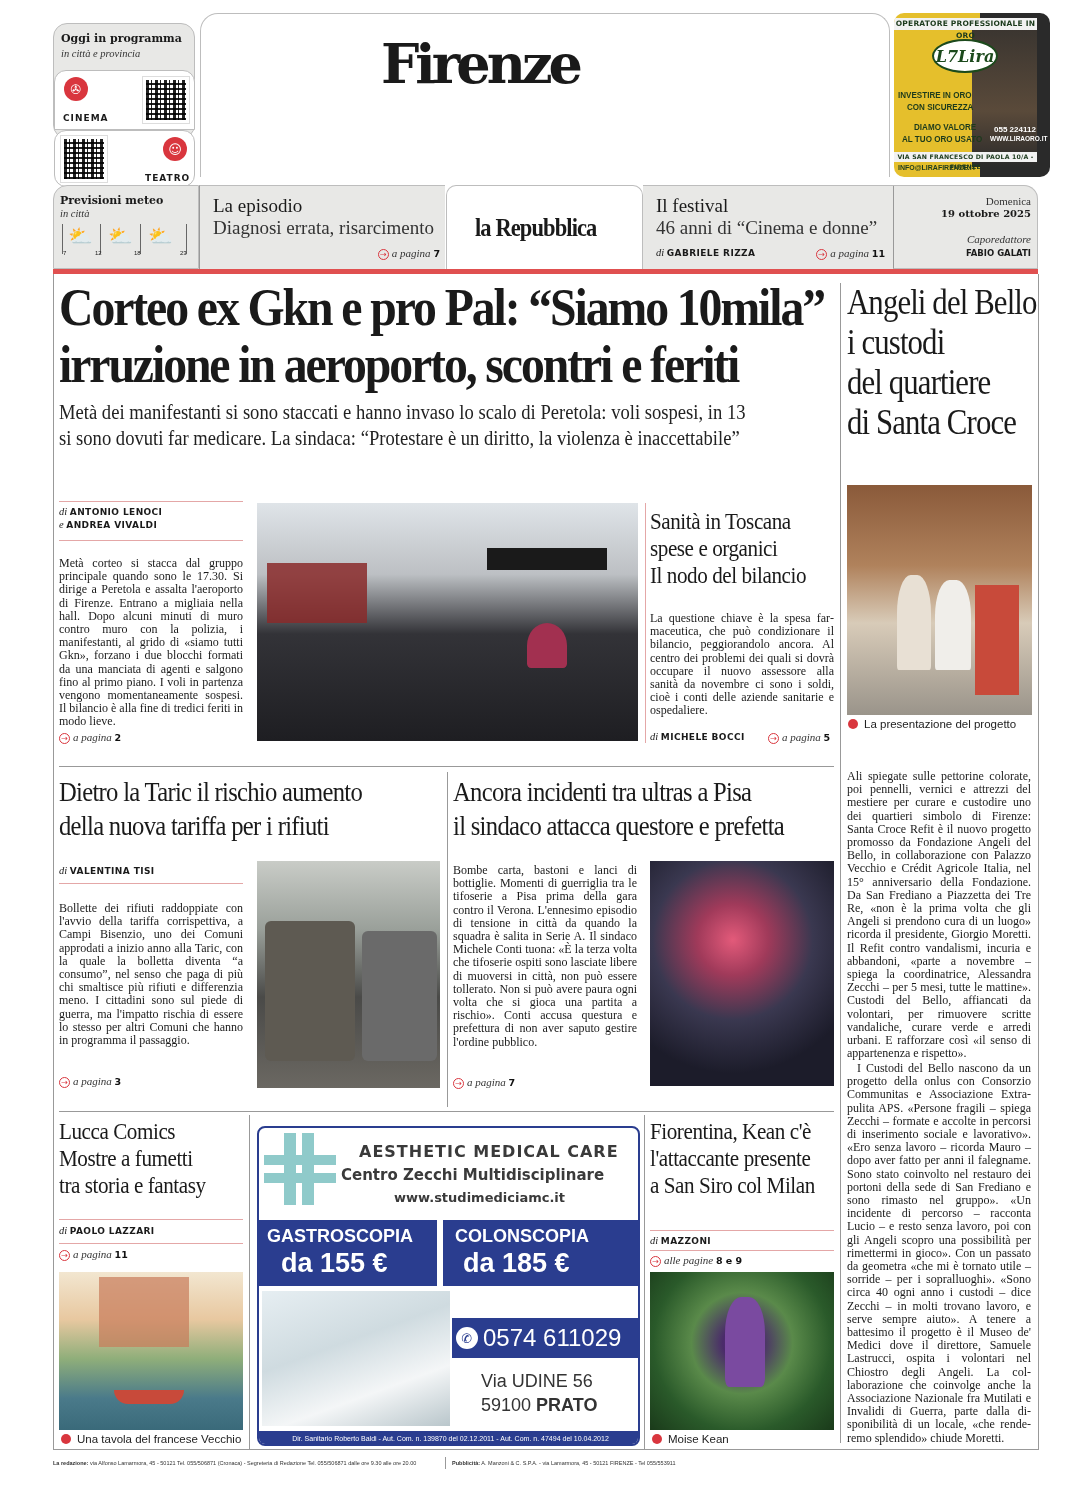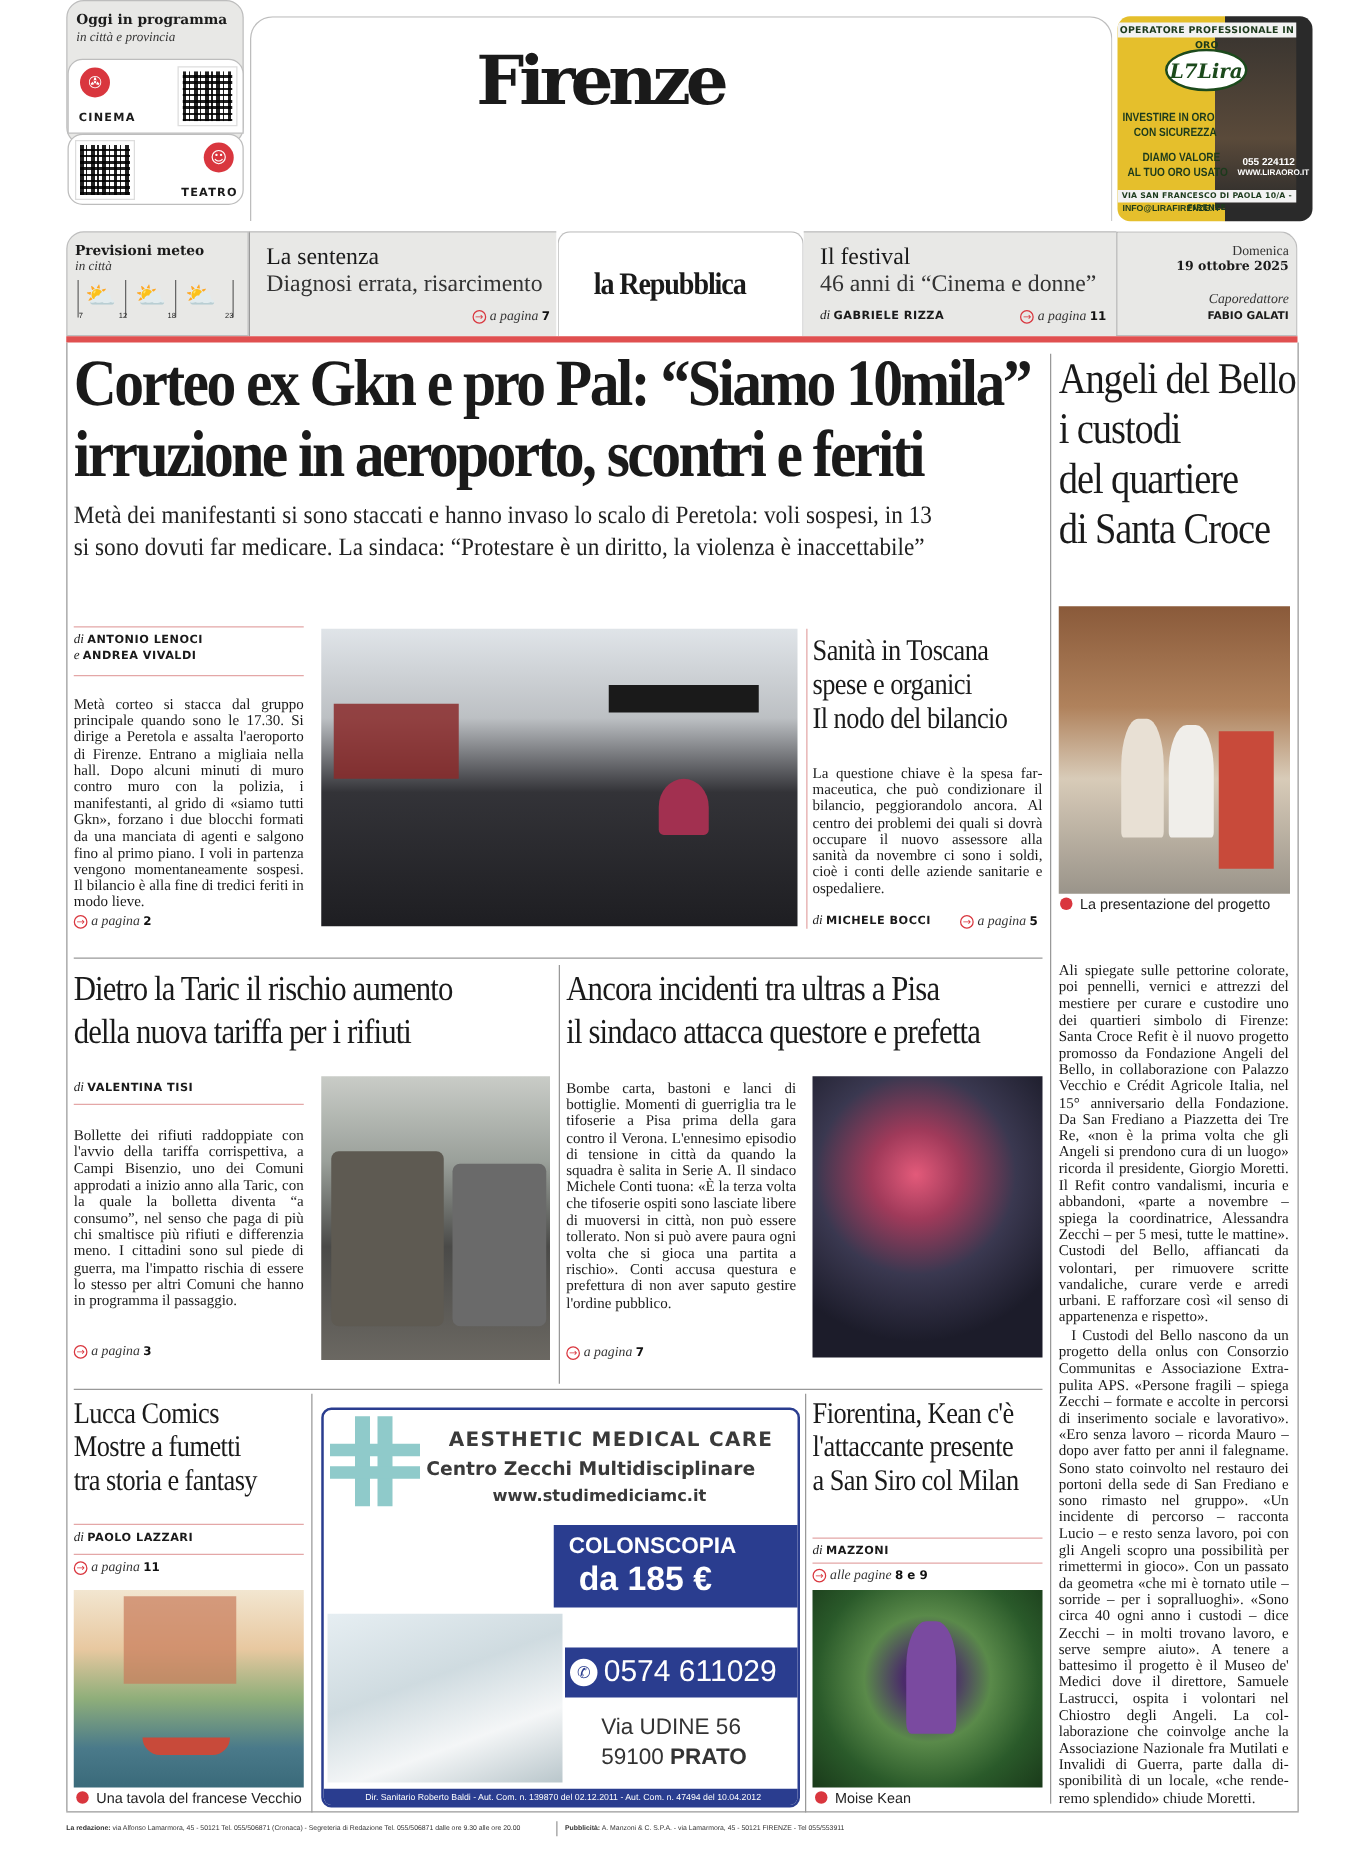--- a/index.html
+++ b/index.html
@@ -67,21 +67,21 @@
   .ad-med { border: 2px solid #2a3d8f; border-radius: 8px; background: #fff; overflow: hidden; }
   .med-blue { background: #2a3d8f; color: #fff; }
   .med-title { font-family: "DejaVu Sans", sans-serif; font-weight: bold; color: #333; }
 
   .footer { font-family: "Liberation Sans", sans-serif; font-size: 5.5px; color: #333; }
   .footer b { font-weight: bold; }
 </style>
 </head>
 <body>
 
-<div class="abs box-gray" style="left:53px;top:0;width:142px;height:116px;">
+<div class="abs box-gray" style="left:53px;top:23px;width:142px;height:116px;">
   <div class="abs prog-title" style="left:7px;top:8px;">Oggi in programma</div>
   <div class="abs prog-sub" style="left:7px;top:24px;">in città e provincia</div>
   <div class="abs prog-cell" style="left:0;top:46px;width:141px;height:60px;border-radius:12px 12px 0 0;">
     <div class="abs roundicon" style="left:9px;top:6px;">✇</div>
     <div class="abs qr" style="left:88px;top:6px;"></div>
     <div class="abs cat-label" style="left:8px;top:42px;">CINEMA</div>
   </div>
   <div class="abs prog-cell" style="left:0;top:106px;width:141px;height:57px;border-radius:12px 12px 12px 12px;">
     <div class="abs qr" style="left:6px;top:5px;"></div>
     <div class="abs roundicon" style="left:108px;top:6px;">☺</div>
@@ -119,21 +119,21 @@
     <div class="abs" style="left:46px;top:0;font-size:20px;color:#555;font-family:'DejaVu Sans',sans-serif;">⛅</div>
     <div class="abs" style="left:78px;top:0;width:1px;height:30px;background:#666;"></div>
     <div class="abs sans" style="left:72px;top:26px;font-size:6px;">18</div>
     <div class="abs" style="left:86px;top:0;font-size:20px;color:#555;font-family:'DejaVu Sans',sans-serif;">⛅</div>
     <div class="abs" style="left:124px;top:0;width:1px;height:30px;background:#666;"></div>
     <div class="abs sans" style="left:118px;top:26px;font-size:6px;">23</div>
   </div>
 </div>
 
 <div class="abs" style="left:199px;top:185px;width:246px;height:84px;background:#e8e8e6;border-top:1px solid #bdbdbd;border-left:1px solid #999;">
-  <div class="abs strip-title" style="left:13px;top:9px;">La sentenza</div>
+  <div class="abs strip-title" style="left:13px;top:9px;">La episodio</div>
   <div class="abs strip-sub" style="left:13px;top:31px;">Diagnosi errata, risarcimento</div>
   <div class="abs pageref" style="right:5px;top:61px;"><span class="arrow">→</span><span>a pagina</span> <b>7</b></div>
 </div>
 
 <div class="abs" style="left:446px;top:185px;width:197px;height:84px;background:#fff;border:1px solid #bdbdbd;border-radius:10px 10px 0 0;border-bottom:none;">
   <div class="abs" style="left:28px;top:28px;font-family:'Liberation Serif',serif;font-weight:bold;font-size:25px;letter-spacing:-1px;transform:scaleX(0.9);transform-origin:left;">la Repubblica</div>
 </div>
 
 <div class="abs" style="left:643px;top:185px;width:250px;height:84px;background:#e8e8e6;border-top:1px solid #bdbdbd;">
   <div class="abs strip-title" style="left:13px;top:9px;">Il festival</div>
@@ -236,20 +236,24 @@
 <div class="abs ad-med" style="left:257px;top:1126px;width:383px;height:320px;">
   <div class="abs" style="left:5px;top:5px;width:72px;height:72px;">
     <div class="abs" style="left:20px;top:0;width:12px;height:72px;background:#8fcaca;"></div>
     <div class="abs" style="left:38px;top:0;width:12px;height:72px;background:#8fcaca;"></div>
     <div class="abs" style="left:0;top:22px;width:72px;height:10px;background:#8fcaca;"></div>
     <div class="abs" style="left:0;top:40px;width:72px;height:10px;background:#8fcaca;"></div>
   </div>
   <div class="abs med-title" style="left:100px;top:14px;font-size:16px;letter-spacing:1px;color:#3a3a3a;">AESTHETIC MEDICAL CARE</div>
   <div class="abs med-title" style="left:82px;top:38px;font-size:15px;color:#3a3a3a;">Centro Zecchi Multidisciplinare</div>
   <div class="abs med-title" style="left:135px;top:62px;font-size:13px;color:#3a3a3a;">www.studimediciamc.it</div>
+  <div class="abs med-blue" style="left:0;top:92px;width:178px;height:66px;">
+    <div class="abs sans" style="left:8px;top:6px;font-weight:bold;font-size:18px;">GASTROSCOPIA</div>
+    <div class="abs sans" style="left:22px;top:28px;font-weight:bold;font-size:27px;">da 155 €</div>
+  </div>
   <div class="abs med-blue" style="left:184px;top:92px;width:199px;height:66px;">
     <div class="abs sans" style="left:12px;top:6px;font-weight:bold;font-size:18px;">COLONSCOPIA</div>
     <div class="abs sans" style="left:20px;top:28px;font-weight:bold;font-size:27px;">da 185 €</div>
   </div>
   <div class="abs" style="left:3px;top:163px;width:188px;height:135px;background:linear-gradient(160deg,#e6eef2 0%,#cfdbe0 40%,#f4f6f7 70%,#b9c6cb 100%);"></div>
   <div class="abs med-blue" style="left:193px;top:190px;width:190px;height:40px;display:flex;align-items:center;">
     <span style="display:inline-flex;width:22px;height:22px;border-radius:50%;background:#fff;color:#2a3d8f;align-items:center;justify-content:center;font-size:13px;margin-left:4px;font-family:'DejaVu Sans',sans-serif;">✆</span>
     <span class="sans" style="font-size:24px;margin-left:5px;">0574 611029</span>
   </div>
   <div class="abs sans" style="left:222px;top:243px;font-size:18px;color:#333;">Via UDINE 56</div>

